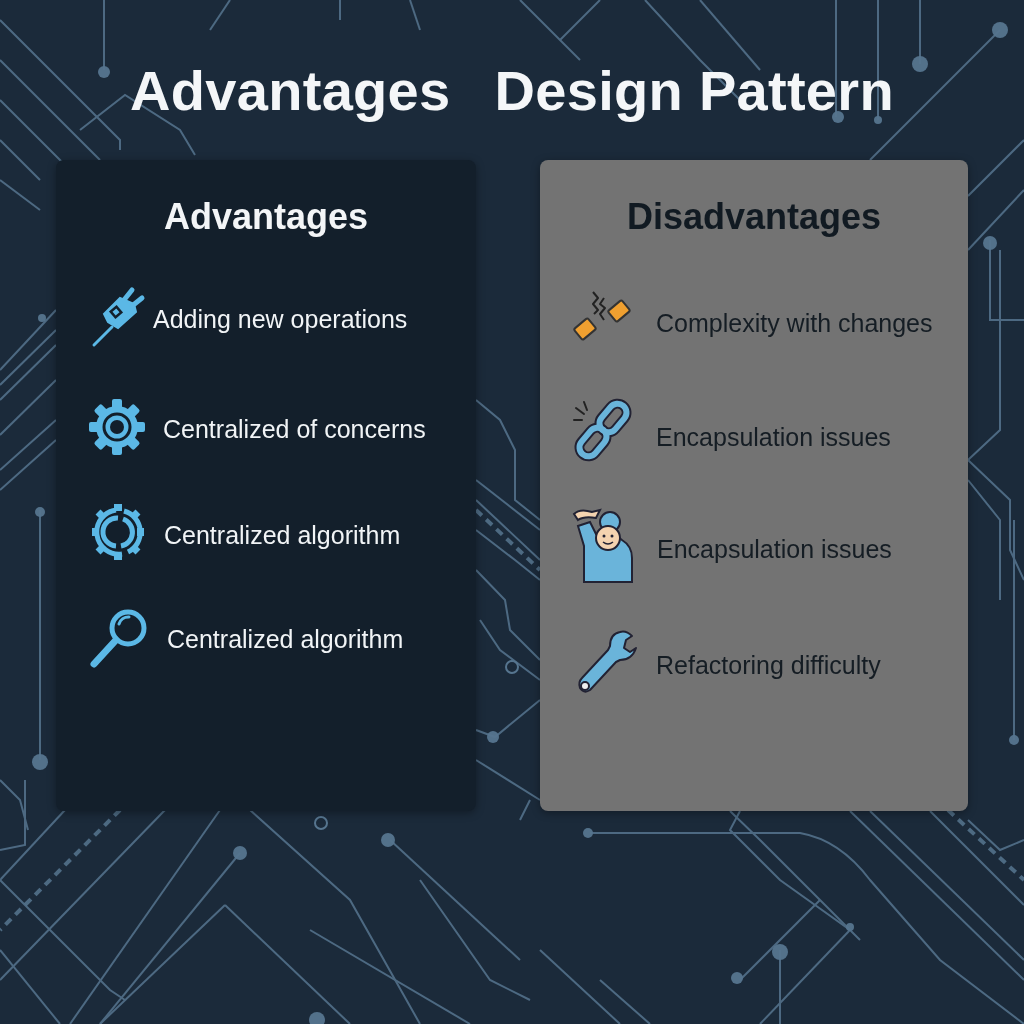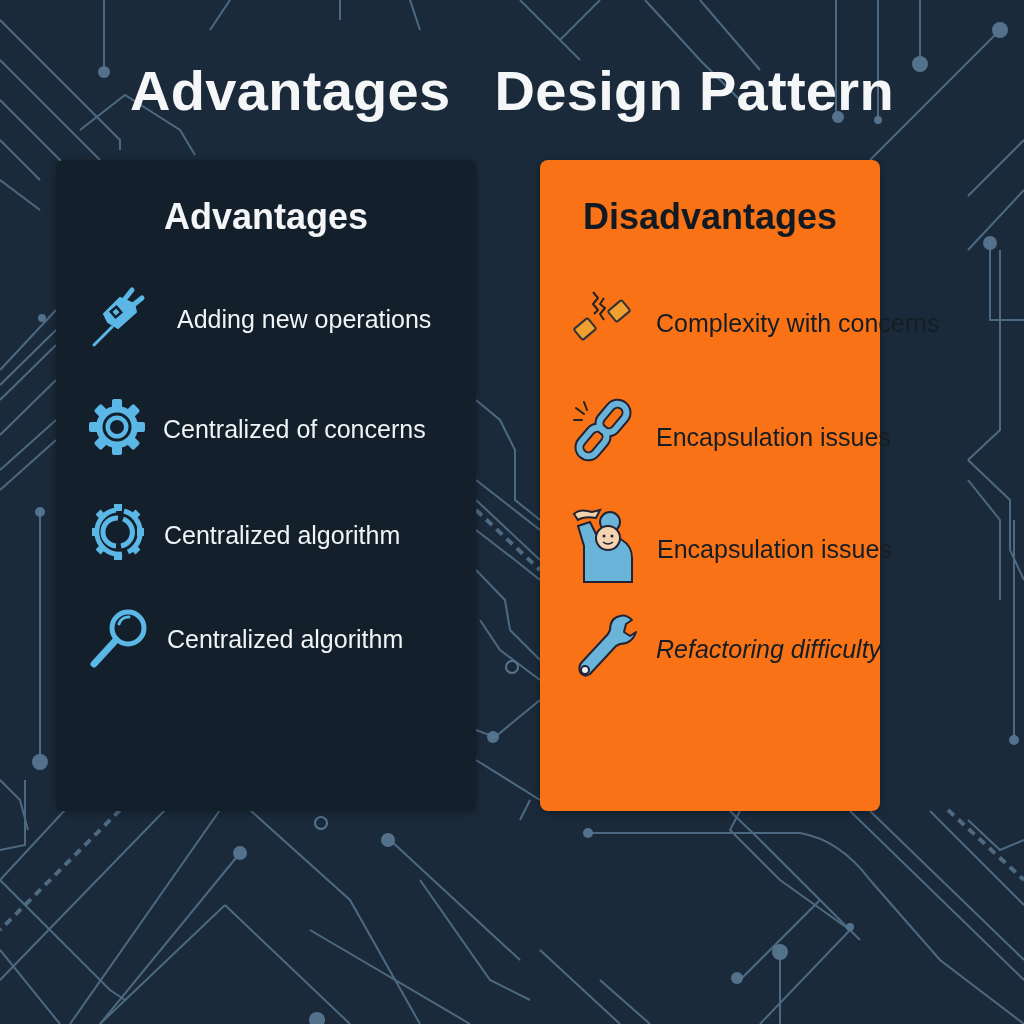--- a/index.html
+++ b/index.html
@@ -14,21 +14,21 @@
       color: #f4f6f8; font-size: 56px; font-weight: 700; letter-spacing: 0.3px;
       white-space: pre;
     }
     .title span { display: inline-block; }
     .title .gap { width: 44px; }
     .panel {
       position: absolute; top: 160px; height: 651px; border-radius: 8px;
       box-sizing: border-box;
     }
     .panel.adv { left: 56px; width: 420px; background: #131f2b; box-shadow: 0 2px 8px rgba(0,0,0,0.35); }
-    .panel.dis { left: 540px; width: 340px; background: #f97316; box-shadow: 0 2px 8px rgba(0,0,0,0.35); }
+    .panel.dis { left: 540px; width: 428px; background: #737373; box-shadow: 0 2px 8px rgba(0,0,0,0.35); }
     .panel-title {
       position: absolute; top: 36px; left: 0; width: 100%; text-align: center;
       font-size: 36px; font-weight: 700;
     }
     .adv .panel-title { color: #f3f5f7; }
     .dis .panel-title { color: #111a22; }
     .item { position: absolute; left: 0; width: 100%; height: 70px; }
     .item .icon { position: absolute; width: 66px; height: 66px; }
     .item .label {
       position: absolute; font-size: 25px; white-space: nowrap; line-height: 30px;
@@ -160,21 +160,21 @@
         <g fill="#5bb8e6" stroke="#5bb8e6" stroke-linecap="round">
           <path d="M8 61 L26 43" stroke-width="3" fill="none"></path>
           <path d="M22 38 L18 30 L34 14 L48 20 L50 28 L32 44 Z" stroke-width="2"></path>
           <path d="M38 16 L46 6" stroke-width="5" fill="none"></path>
           <path d="M46 22 L56 14" stroke-width="5" fill="none"></path>
           <rect x="25" y="23" width="10" height="10" fill="#131f2b" stroke="none" transform="rotate(-40 30 28)"></rect>
           <rect x="27.5" y="25.5" width="5" height="5" fill="#5bb8e6" stroke="none" transform="rotate(-40 30 28)"></rect>
         </g>
       </svg>
     </div>
-    <div class="label" style="left:121px;top:20px;">Adding new operations</div>
+    <div class="label" style="left:97px;top:20px;">Adding new operations</div>
   </div>
 
   <div class="item" style="top:234px;">
     <div class="icon" style="left:30px;top:2px;">
       <svg width="62" height="62" viewBox="0 0 62 62">
         <g fill="#5bb8e6">
           <circle cx="31" cy="31" r="21"></circle>
           <rect x="26" y="3" width="10" height="10" rx="2"></rect>
           <rect x="26" y="49" width="10" height="10" rx="2"></rect>
           <rect x="3" y="26" width="10" height="10" rx="2"></rect>
@@ -236,21 +236,21 @@
     <div class="icon" style="left:28px;top:0px;">
       <svg width="84" height="66" viewBox="0 0 84 66">
         <g stroke="#222" stroke-width="2" fill="none" stroke-linejoin="round">
           <path d="M25 6 L30 12 L25 18 L30 24 L26 28"></path>
           <path d="M36 12 L32 18 L37 22 L32 28 L36 34"></path>
         </g>
         <rect x="8" y="36" width="18" height="14" rx="2" fill="#f0a030" stroke="#333" stroke-width="2" transform="rotate(-40 17 43)"></rect>
         <rect x="42" y="18" width="18" height="14" rx="2" fill="#f0a030" stroke="#333" stroke-width="2" transform="rotate(-40 51 25)"></rect>
       </svg>
     </div>
-    <div class="label" style="left:116px;top:22px;">Complexity with concerns</div>
+    <div class="label" style="left:116px;top:22px;">Complexity with changes</div>
   </div>
 
   <div class="item" style="top:240px;">
     <div class="icon" style="left:30px;top:-4px;">
       <svg width="72" height="70" viewBox="0 0 72 70">
         <g stroke="#222" stroke-width="2" stroke-linecap="round">
           <path d="M6 12 L14 18"></path>
           <path d="M14 6 L17 14"></path>
           <path d="M4 24 L12 24"></path>
         </g>
@@ -275,21 +275,21 @@
         <circle cx="40" cy="16" r="10" fill="#6ab4da" stroke="#223" stroke-width="2"></circle>
         <circle cx="38" cy="32" r="12" fill="#f4d3b0" stroke="#223" stroke-width="2"></circle>
         <circle cx="34" cy="30" r="1.5" fill="#223"></circle>
         <circle cx="42" cy="30" r="1.5" fill="#223"></circle>
         <path d="M33 36 Q38 40 43 36" fill="none" stroke="#223" stroke-width="1.5"></path>
       </svg>
     </div>
     <div class="label" style="left:117px;top:28px;">Encapsulation issues</div>
   </div>
 
-  <div class="item" style="top:452px;font-style:italic;">
+  <div class="item" style="top:468px;">
     <div class="icon" style="left:32px;top:0px;">
       <svg width="72" height="72" viewBox="0 0 72 72">
         <g stroke="#223" stroke-width="2" fill="#6ab4da" stroke-linejoin="round">
           <path d="M48 4 Q38 6 38 18 L36 22 L10 50 Q6 54 8 60 Q12 66 18 62 L44 34 L48 32 Q60 32 64 20 L58 24 L52 20 L54 12 L60 8 Q54 2 48 4 Z"></path>
           <circle cx="13" cy="58" r="4" fill="#efefef"></circle>
         </g>
       </svg>
     </div>
     <div class="label" style="left:116px;top:22px;">Refactoring difficulty</div>
   </div>

